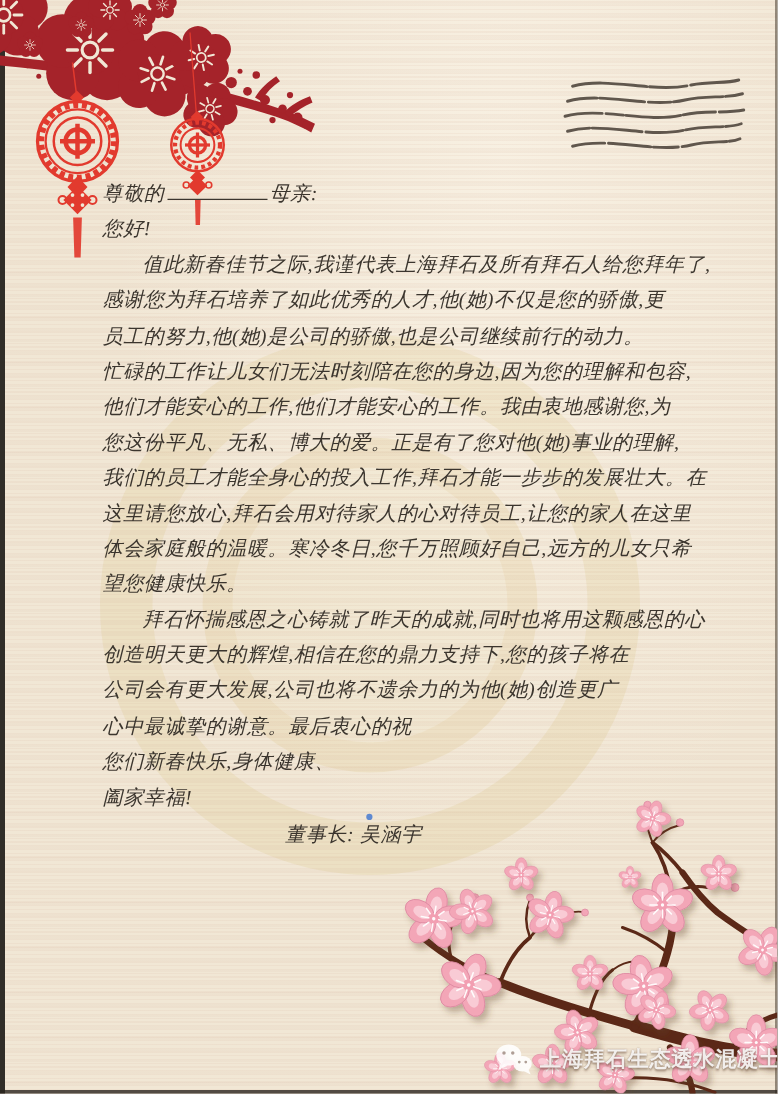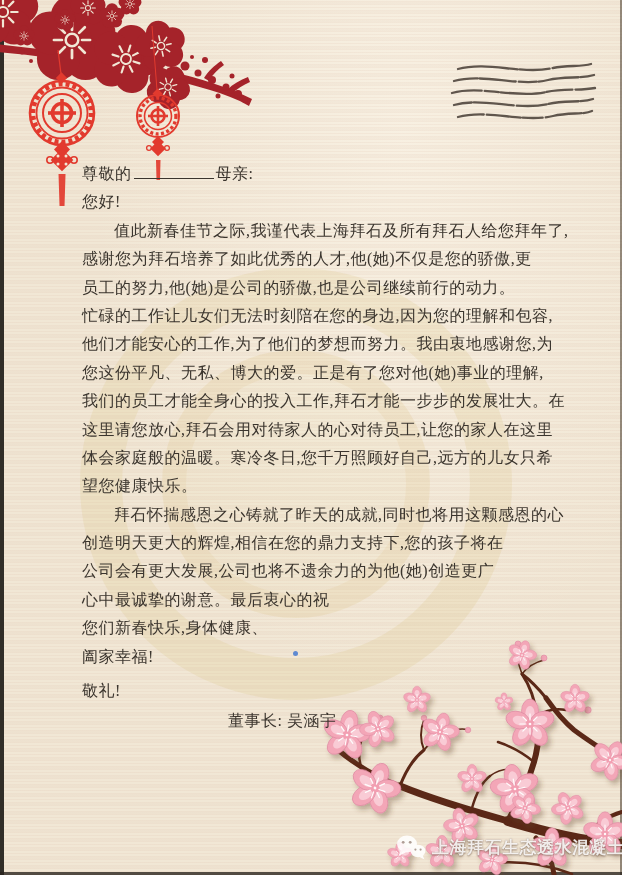--- a/index.html
+++ b/index.html
@@ -19,22 +19,22 @@
   
   .emblem{position:absolute;left:80px;top:268px;width:432px;height:432px;border-radius:50%;
     border:42px solid rgba(214,184,105,0.16);box-sizing:border-box;}
   .emblem-inner{position:absolute;left:162px;top:350px;width:268px;height:268px;border-radius:50%;
     border:24px solid rgba(214,184,105,0.12);box-sizing:border-box;background:rgba(222,196,120,0.06);}
   
   .deco-topleft{position:absolute;left:0;top:0;}
   .deco-postmark{position:absolute;left:448px;top:60px;}
   .deco-bottomright{position:absolute;left:322px;top:612px;}
   
-  .letter{position:absolute;left:82px;top:160px;width:490px;color:#3b352e;
-    font-size:16px;letter-spacing:0.5px;}
+  .letter{position:absolute;left:82px;top:142px;width:490px;color:#3b352e;
+    font-size:16px;letter-spacing:0.5px;font-style:italic;}
   .line{height:28.4px;line-height:28.4px;white-space:nowrap;}
   .indent{text-indent:2em;}
   .blank{display:inline-block;width:80px;border-bottom:1.6px solid #3b352e;height:14px;
     vertical-align:baseline;margin:0 2px;}
   .salute{margin-top:6px;}
   .signature{padding-left:146px;margin-top:2px;}
   .ink-dot{position:absolute;left:293px;top:651px;width:5px;height:5px;border-radius:50%;
     background:#4f7fd0;opacity:.9;}
   
   .footer-mark{position:absolute;left:396px;top:834px;display:flex;align-items:center;gap:6px;z-index:5;}
@@ -279,38 +279,37 @@
     <div class="line">您好!</div>
 
     <div>
       <div class="line indent">值此新春佳节之际,我谨代表上海拜石及所有拜石人给您拜年了,</div>
       <div class="line">感谢您为拜石培养了如此优秀的人才,他(她)不仅是您的骄傲,更</div>
       <div class="line">员工的努力,他(她)是公司的骄傲,也是公司继续前行的动力。</div>
     </div>
 
     <div>
       <div class="line">忙碌的工作让儿女们无法时刻陪在您的身边,因为您的理解和包容,</div>
-      <div class="line">他们才能安心的工作,为了他们的梦想而努力。我由衷地感谢您,为</div>
+      <div class="line">他们才能安心的工作,他们才能安心的工作。我由衷地感谢您,为</div>
       <div class="line">您这份平凡、无私、博大的爱。正是有了您对他(她)事业的理解,</div>
       <div class="line">我们的员工才能全身心的投入工作,拜石才能一步步的发展壮大。在</div>
       <div class="line">这里请您放心,拜石会用对待家人的心对待员工,让您的家人在这里</div>
       <div class="line">体会家庭般的温暖。寒冷冬日,您千万照顾好自己,远方的儿女只希</div>
       <div class="line">望您健康快乐。</div>
     </div>
 
     <div>
       <div class="line indent">拜石怀揣感恩之心铸就了昨天的成就,同时也将用这颗感恩的心</div>
       <div class="line">创造明天更大的辉煌,相信在您的鼎力支持下,您的孩子将在</div>
       <div class="line">公司会有更大发展,公司也将不遗余力的为他(她)创造更广</div>
       <div class="line">心中最诚挚的谢意。最后衷心的祝</div>
       <div class="line">您们新春快乐,身体健康、</div>
       <div class="line">阖家幸福!</div>
     </div>
 
-    <div class="line salute">敬礼!</div>
     <div class="line signature">董事长: 吴涵宇</div>
   </div>
 
   <div class="ink-dot"></div>
 
   <div class="footer-mark">
     <svg width="30" height="27" viewBox="0 0 30 27">
       <g fill="#ffffff" opacity="0.88">
         <ellipse cx="11" cy="10" rx="10" ry="8.4"></ellipse>
         <path d="M5,16 L2.5,22 L10,18.5 Z"></path>

